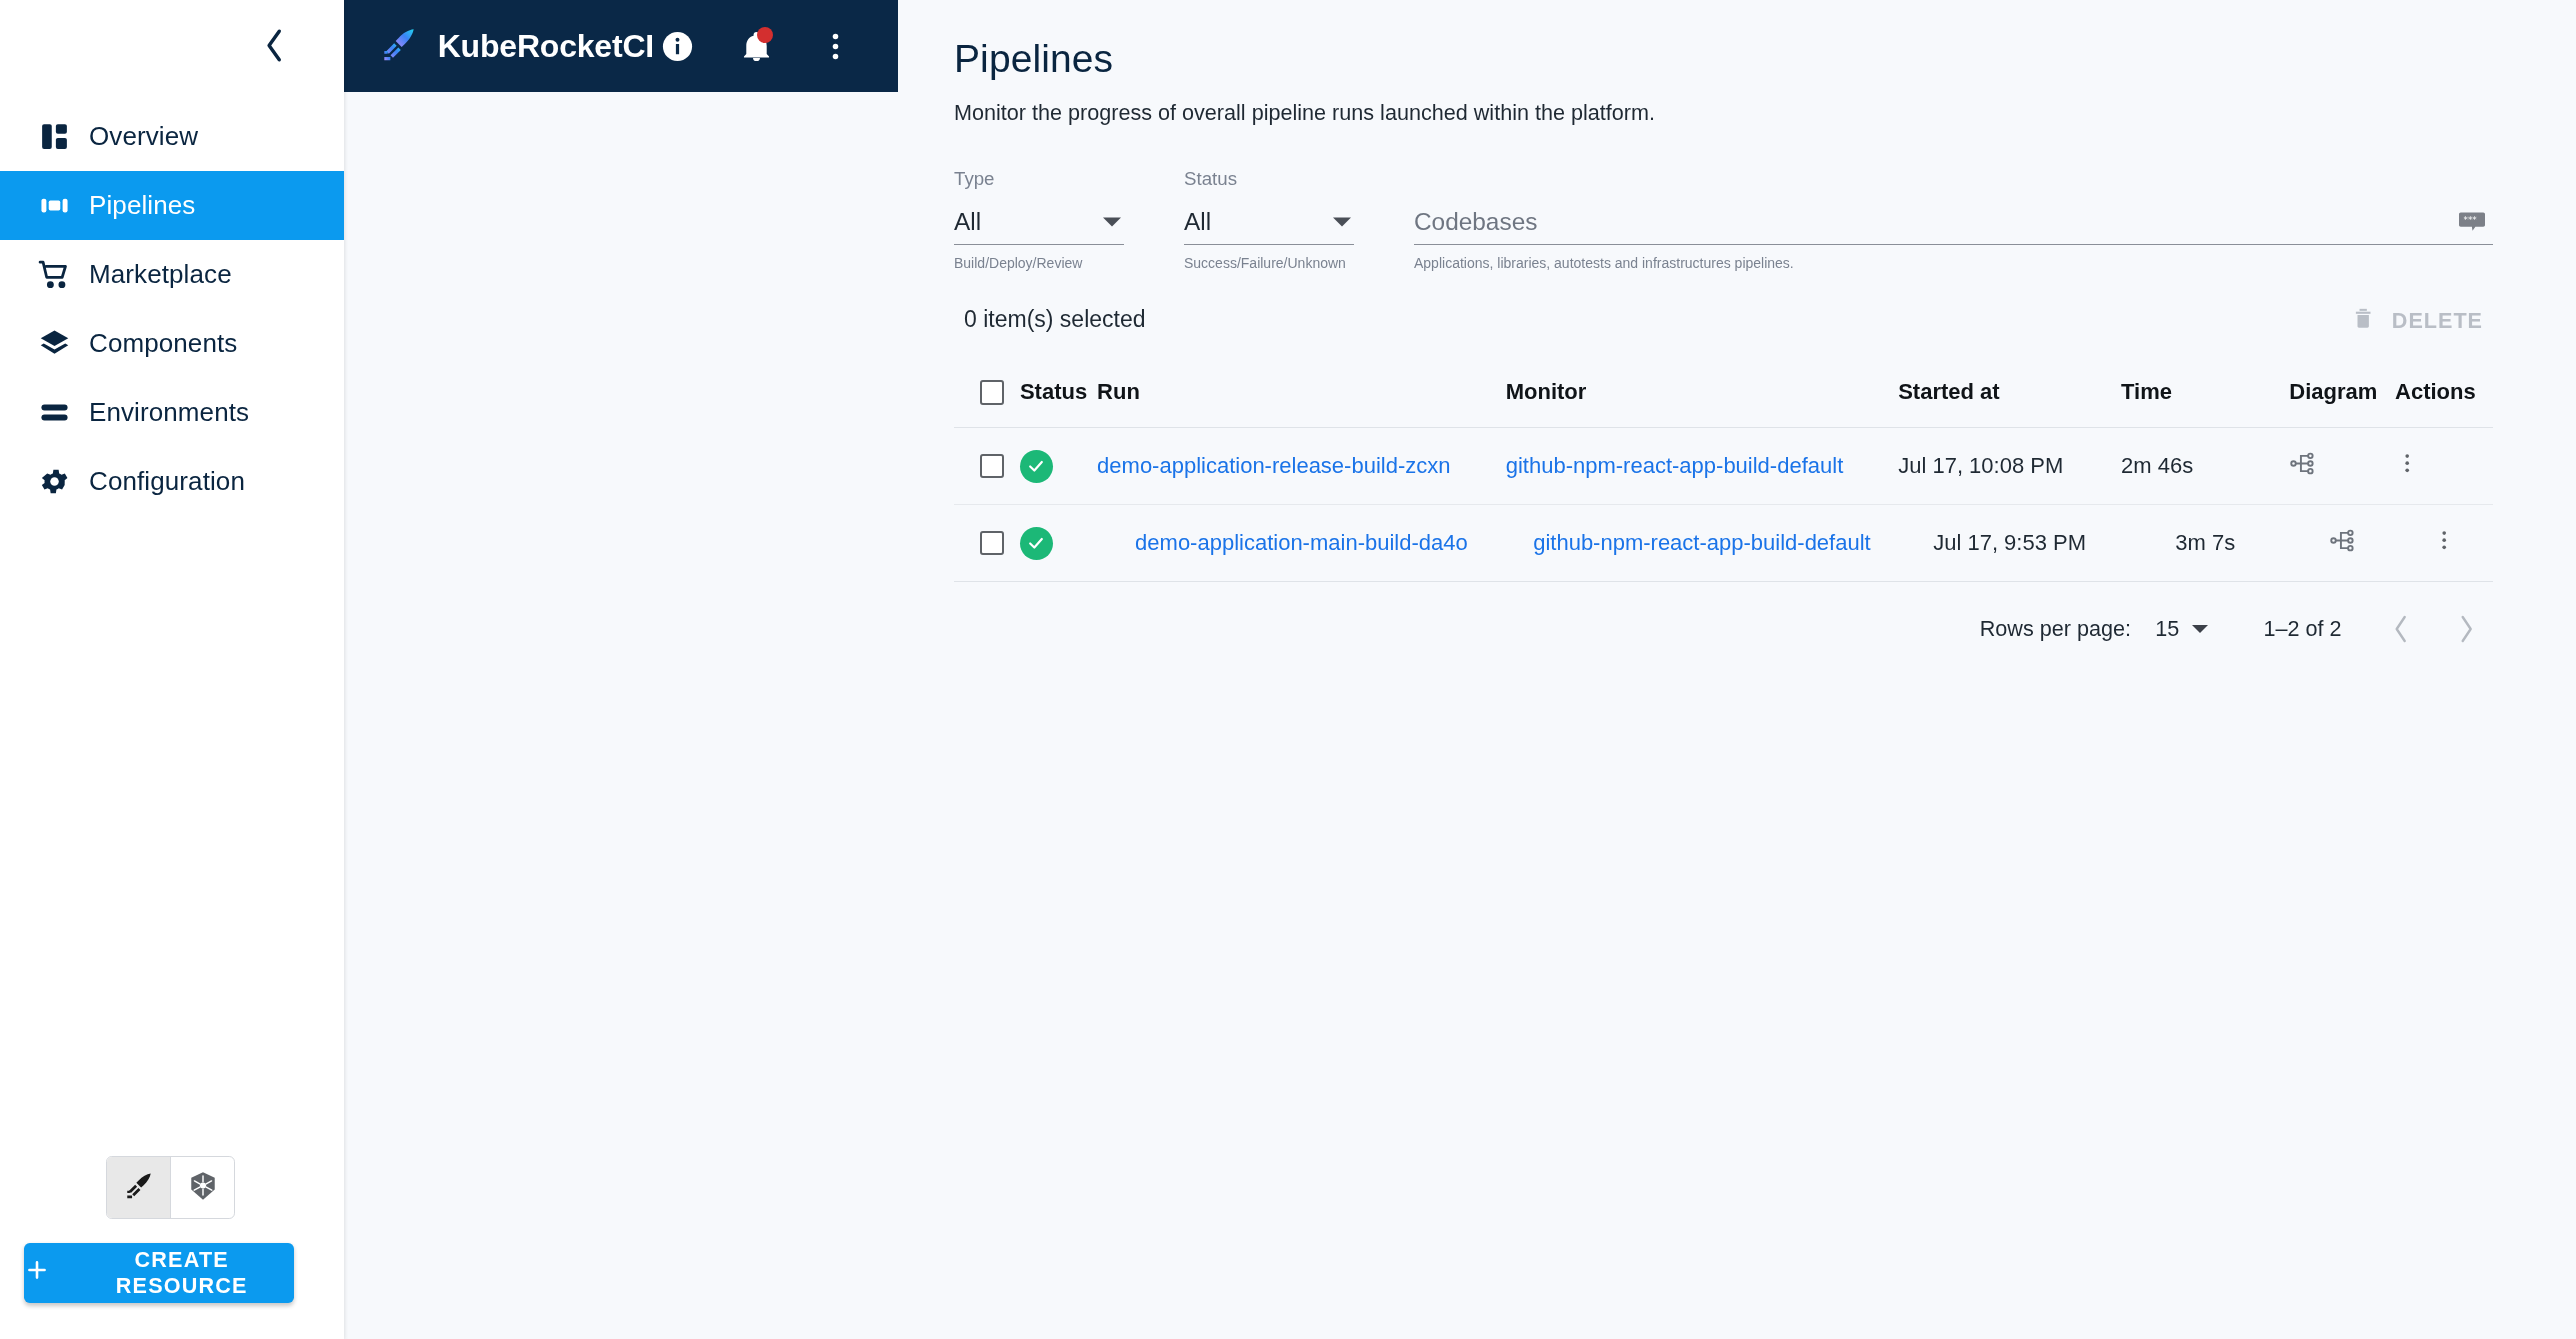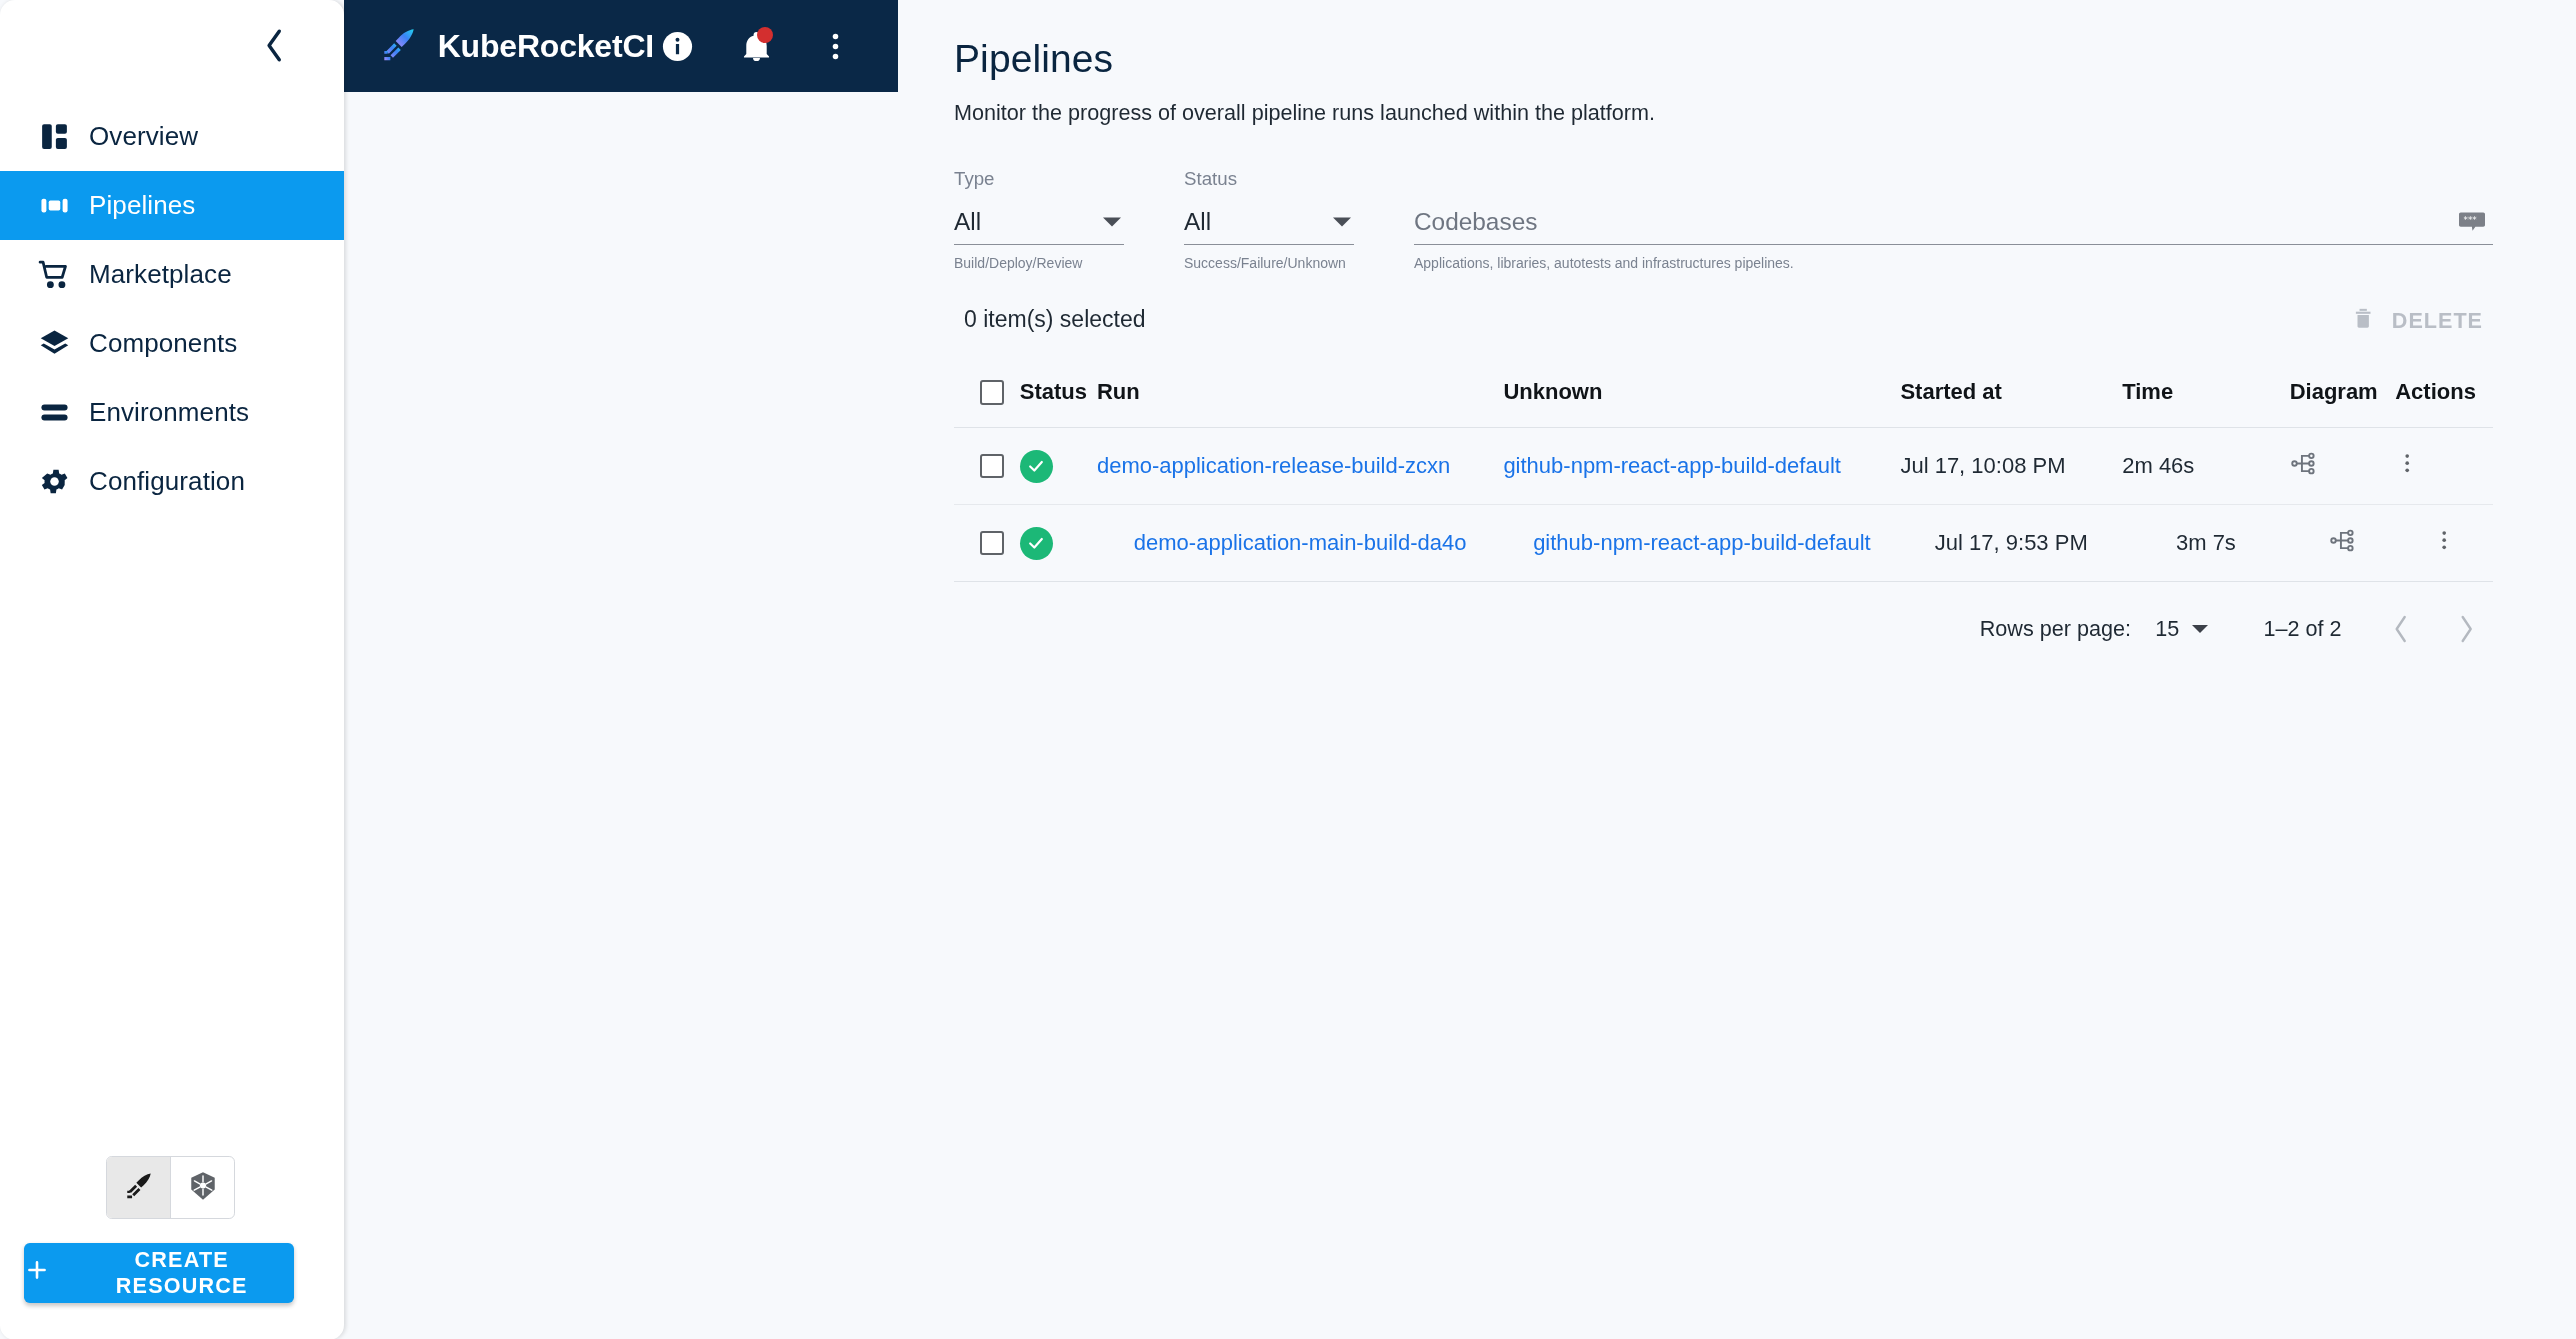--- a/index.html
+++ b/index.html
@@ -10,21 +10,21 @@
     overflow: hidden;
   }
   
   .app { display: flex; width: 2576px; height: 1340px; }
 
   
   .sidebar {
     width: 344px; height: 1340px; background: #ffffff;
     display: flex; flex-direction: column;
     box-shadow: 1.4px 0 4.3px rgba(0,0,0,0.12);
-    position: relative; z-index: 5; flex: 0 0 344px; border-radius: 15px;
+    position: relative; z-index: 5; flex: 0 0 344px;
   }
   .sidebar-top {
     height: 92px; display: flex; align-items: center;
     justify-content: flex-end; padding-right: 49px;
   }
   .collapse-btn {
     width: 40px; height: 40px; display: flex;
     align-items: center; justify-content: center; cursor: pointer;
   }
   .nav { padding-top: 10px; }
@@ -412,21 +412,21 @@
       </div>
 
       <table class="table">
         <thead>
           <tr>
             <th class="col-check">
               <span class="checkbox"></span>
             </th>
             <th class="col-status">Status</th>
             <th class="col-run">Run</th>
-            <th class="col-pipeline">Unknown</th>
+            <th class="col-pipeline">Monitor</th>
             <th class="col-started">Started at</th>
             <th class="col-time">Time</th>
             <th class="col-diagram">Diagram</th>
             <th class="col-actions">Actions</th>
           </tr>
         </thead>
         <tbody>
 
           <tr>
             <td class="col-check">

